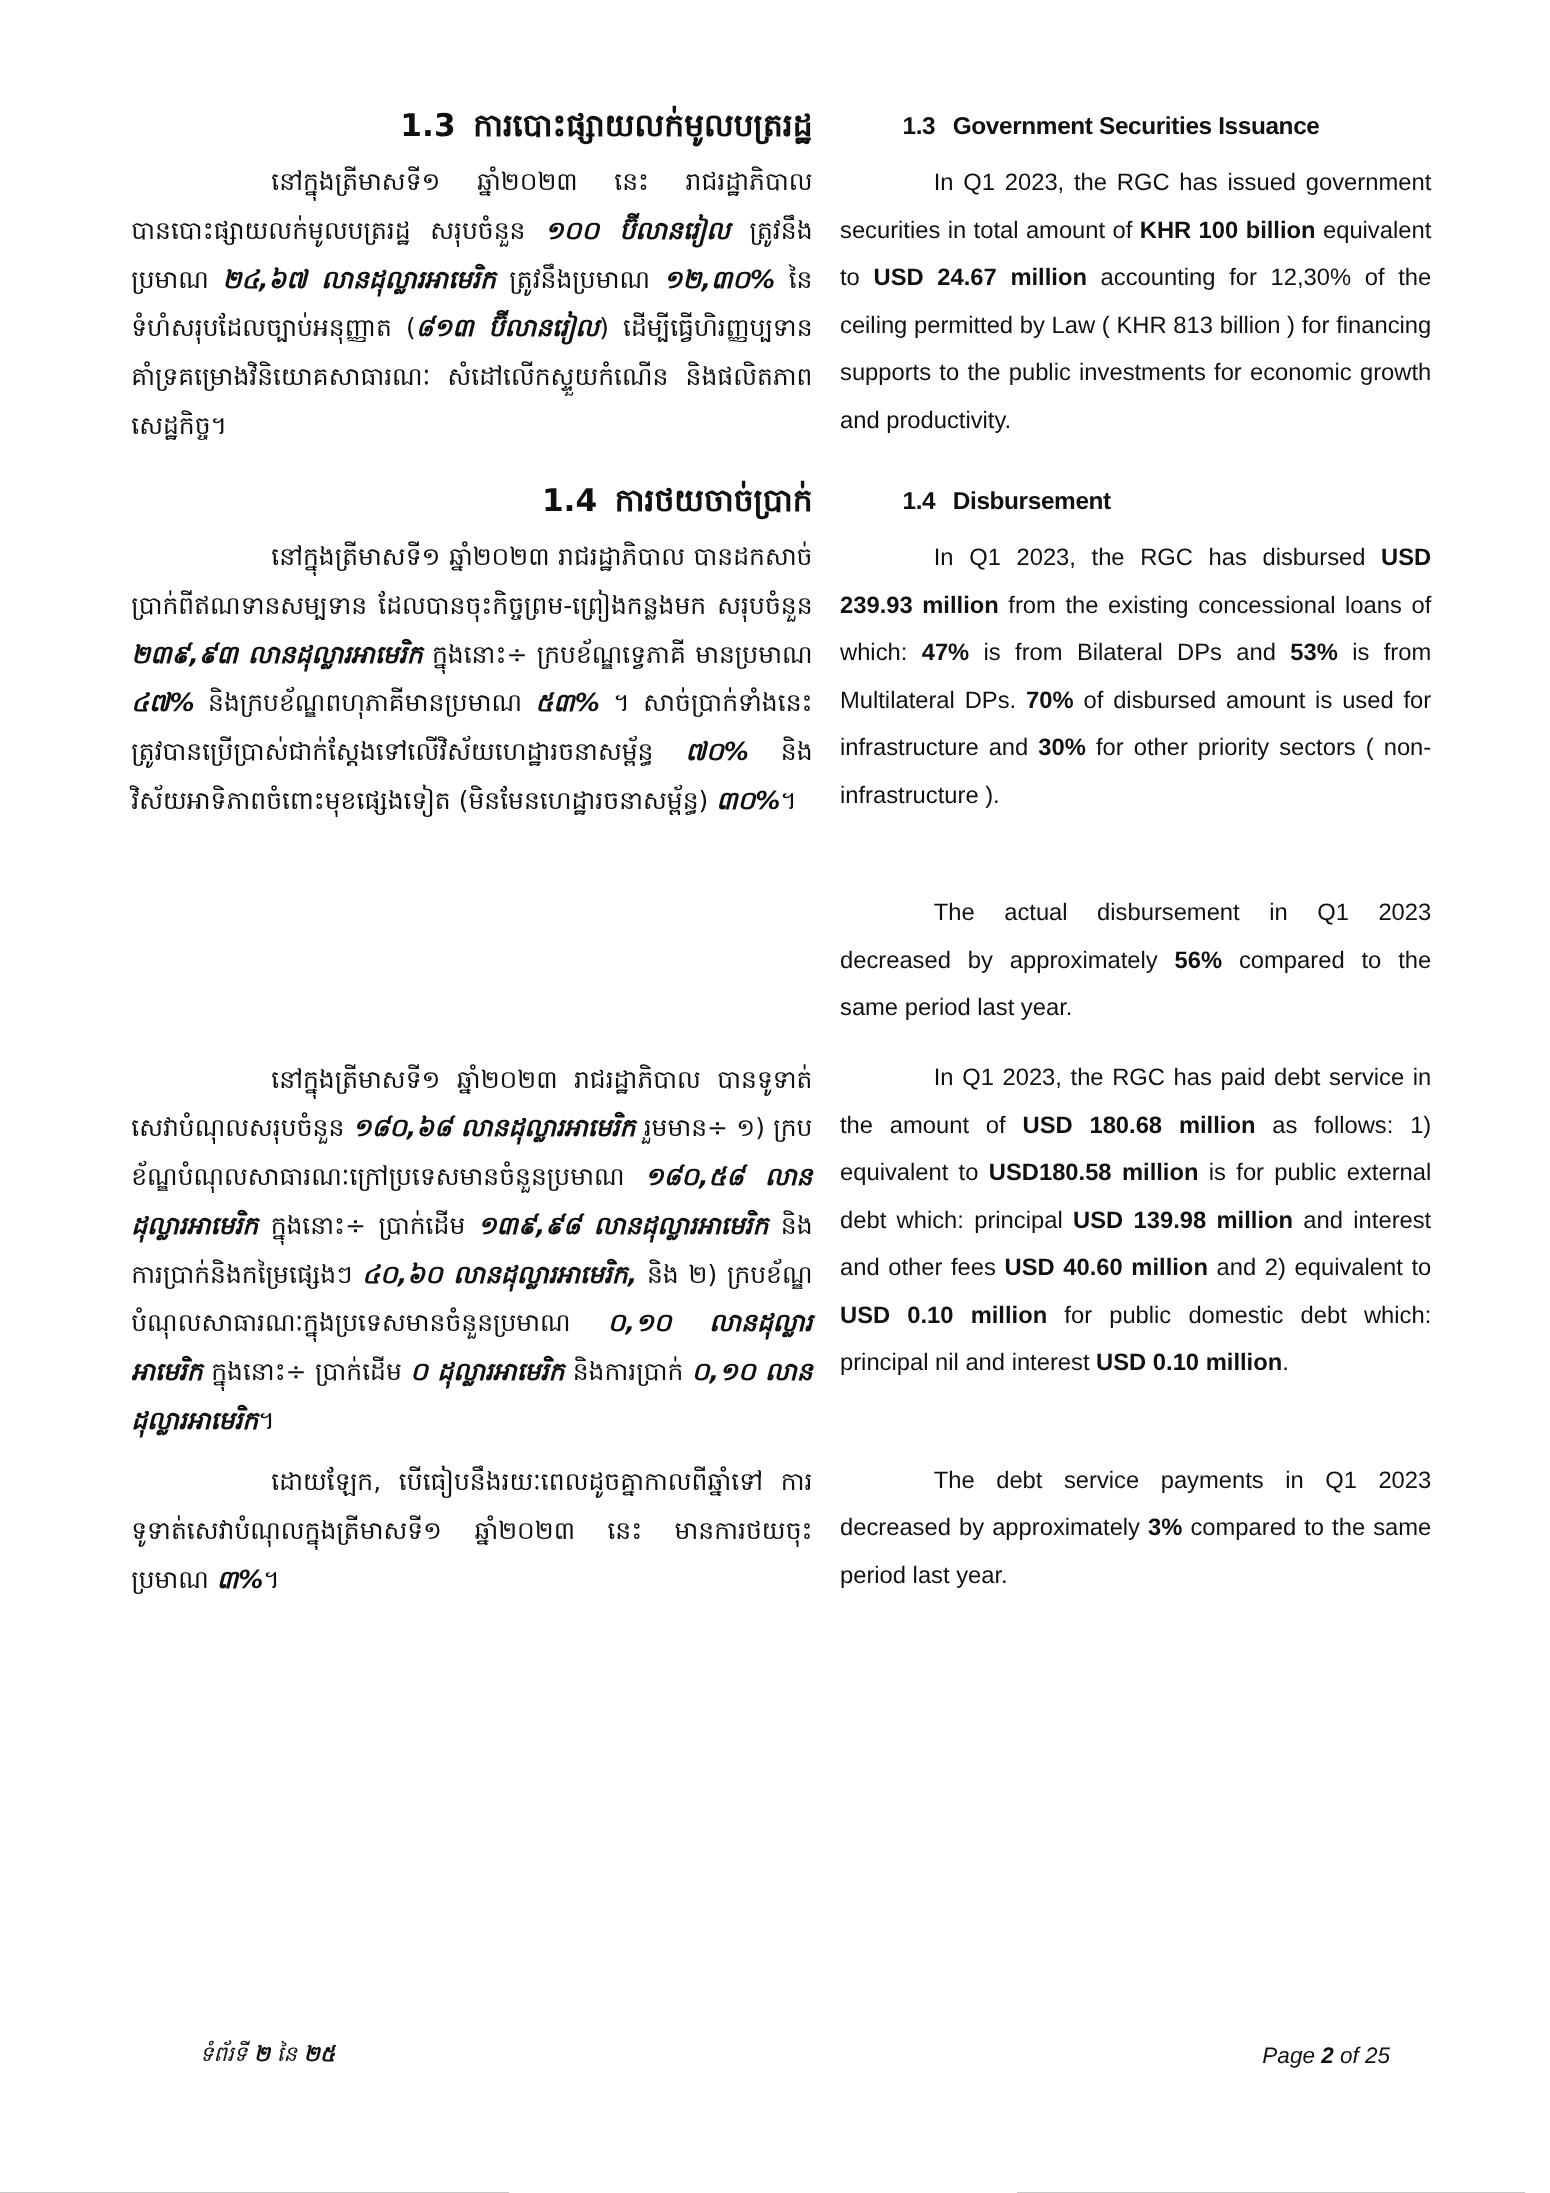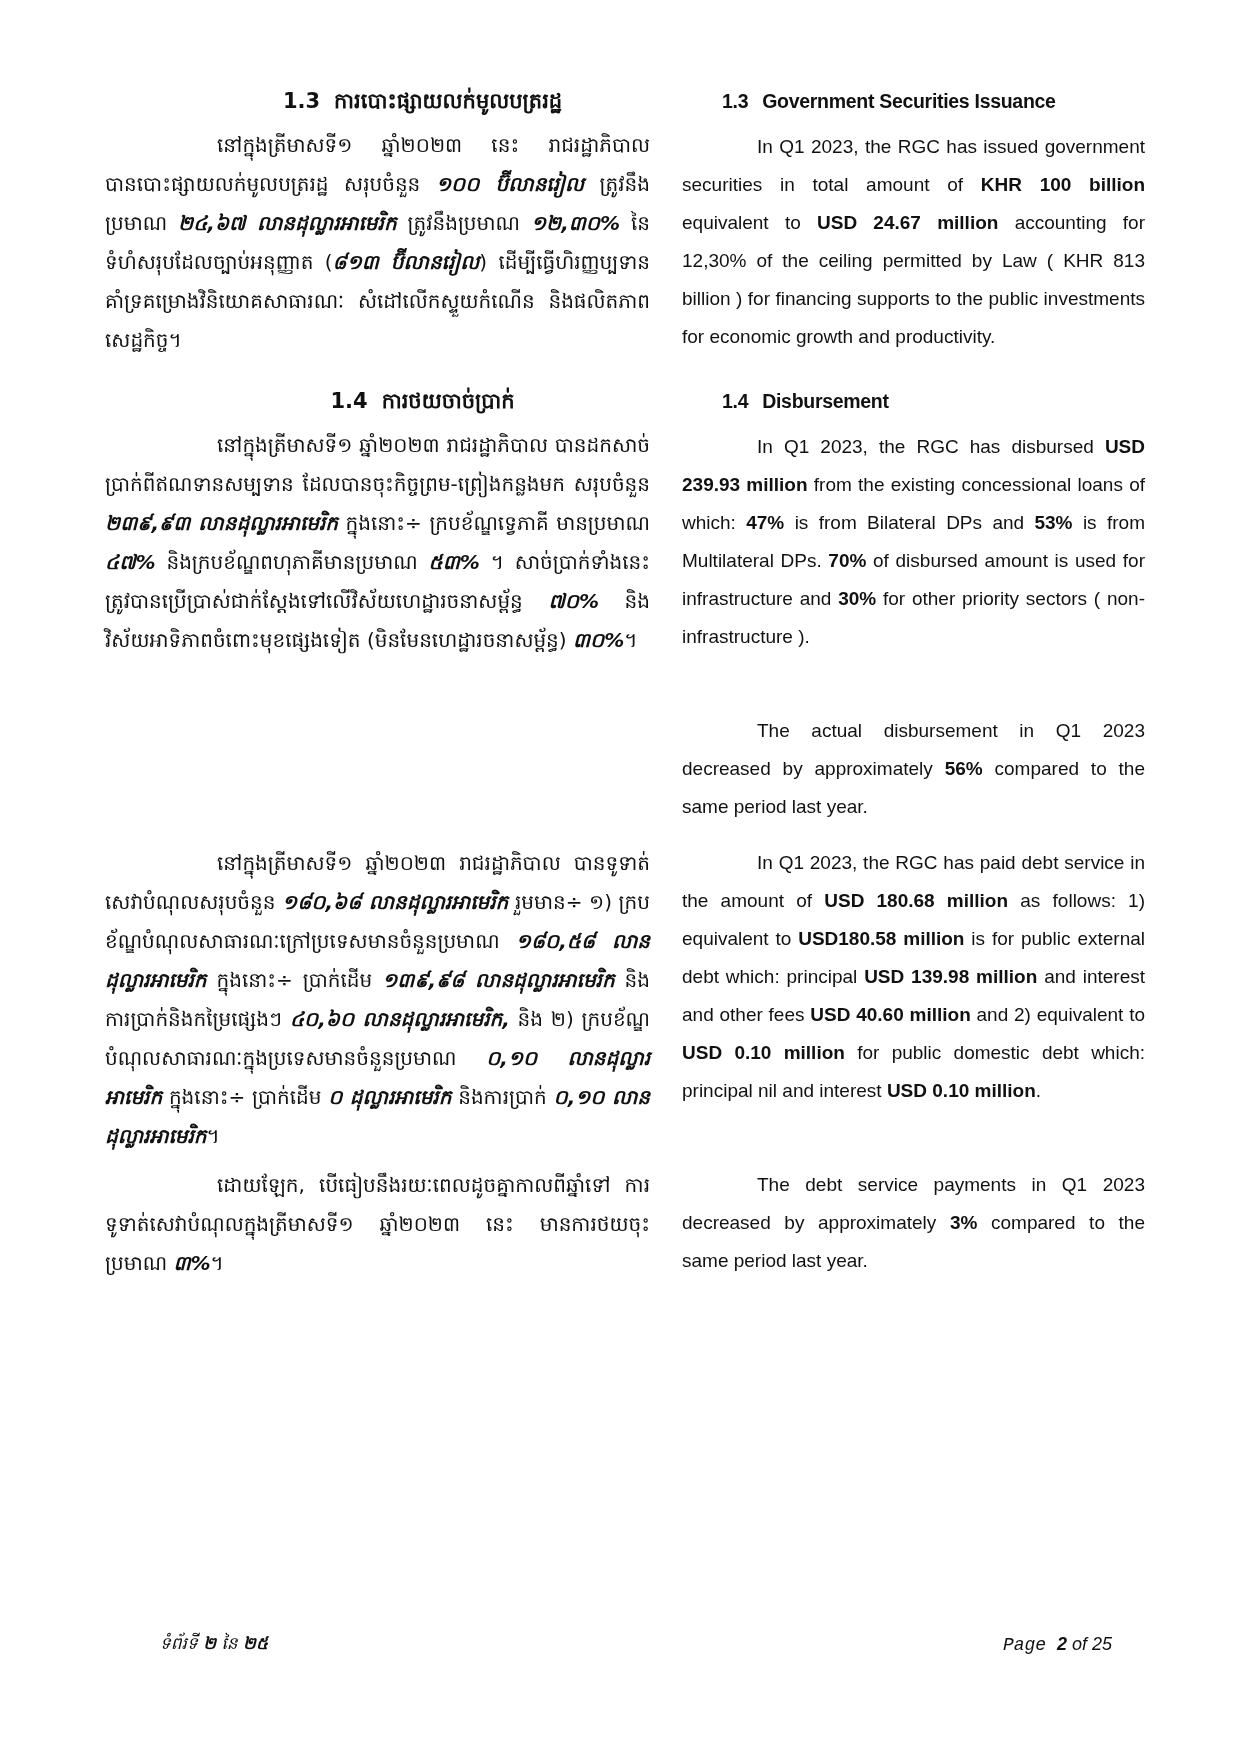--- a/index.html
+++ b/index.html
@@ -27,25 +27,25 @@
 
   
   .km {
     font-family: "DejaVu Sans", sans-serif;
     font-size: 20px;
     line-height: 39px;
     text-align: justify;
   }
   .km .heading {
     font-weight: bold;
-    font-size: 21px;
+    font-size: 25px;
     line-height: 34px;
     padding-left: 90px;
     margin-bottom: 8px;
-    text-align: center;
+    text-align: right;
   }
   .km p.para { text-indent: 112px; }
 
   
   .en {
     font-family: "Liberation Sans", "DejaVu Sans", sans-serif;
     font-size: 19px;
     line-height: 38px;
     text-align: justify;
   }
@@ -53,21 +53,21 @@
     font-weight: bold;
     font-size: 19.5px;
     line-height: 34px;
     padding-left: 50px;
     margin-bottom: 10px;
     text-align: left;
     letter-spacing: -0.3px;
   }
   .h-num { display: inline-block; margin-right: 14px; }
 
-  .en p.para { text-indent: 75px; margin-left: 10px; }
+  .en p.para { text-indent: 75px; }
 
   .gap-lg { margin-top: 56px; }
   .gap-sm { margin-top: 10px; }
 
   
   .row-1 .cell { min-height: 300px; }
   .row-2 .cell { min-height: 436px; }
   .row-3 .cell { min-height: 560px; }
 
   .footer-left {
@@ -131,14 +131,14 @@
       </div>
       <div class="cell en">
         <p class="para"><span>In Q1 2023, the RGC has paid debt service in the amount of </span><span style="font-weight: bold;">USD 180.68 million</span><span> as follows: 1) equivalent to </span><span style="font-weight: bold;">USD180.58 million</span><span> is for public external debt which: principal </span><span style="font-weight: bold;">USD 139.98 million</span><span> and interest and other fees </span><span style="font-weight: bold;">USD 40.60 million</span><span> and 2) equivalent to </span><span style="font-weight: bold;">USD 0.10 million</span><span> for public domestic debt which: principal nil and interest </span><span style="font-weight: bold;">USD 0.10 million</span><span>.</span></p>
         <p class="para gap-lg"><span>The debt service payments in Q1 2023 decreased by approximately </span><span style="font-weight: bold;">3%</span><span> compared to the same period last year.</span></p>
       </div>
     </div>
 
   </div>
 
   <div class="footer-left"><span style="font-style: italic;">ទំព័រទី </span><span style="font-weight: bold; font-style: italic;">២</span><span style="font-style: italic;"> នៃ </span><span style="font-weight: bold; font-style: italic;">២៥</span></div>
-  <div class="footer-right"><span style="font-style: italic; font-family: Liberation Mono, monospace;">Page </span><span style="font-weight: bold; font-style: italic;">2</span><span style="font-style: italic;"> of </span><span style="font-weight: normal; font-style: italic;">25</span></div>
+  <div class="footer-right"><span style="font-style: italic;">Page </span><span style="font-weight: bold; font-style: italic;">2</span><span style="font-style: italic;"> of </span><span style="font-weight: normal; font-style: italic;">25</span></div>
 </div>
 
 </body></html>

